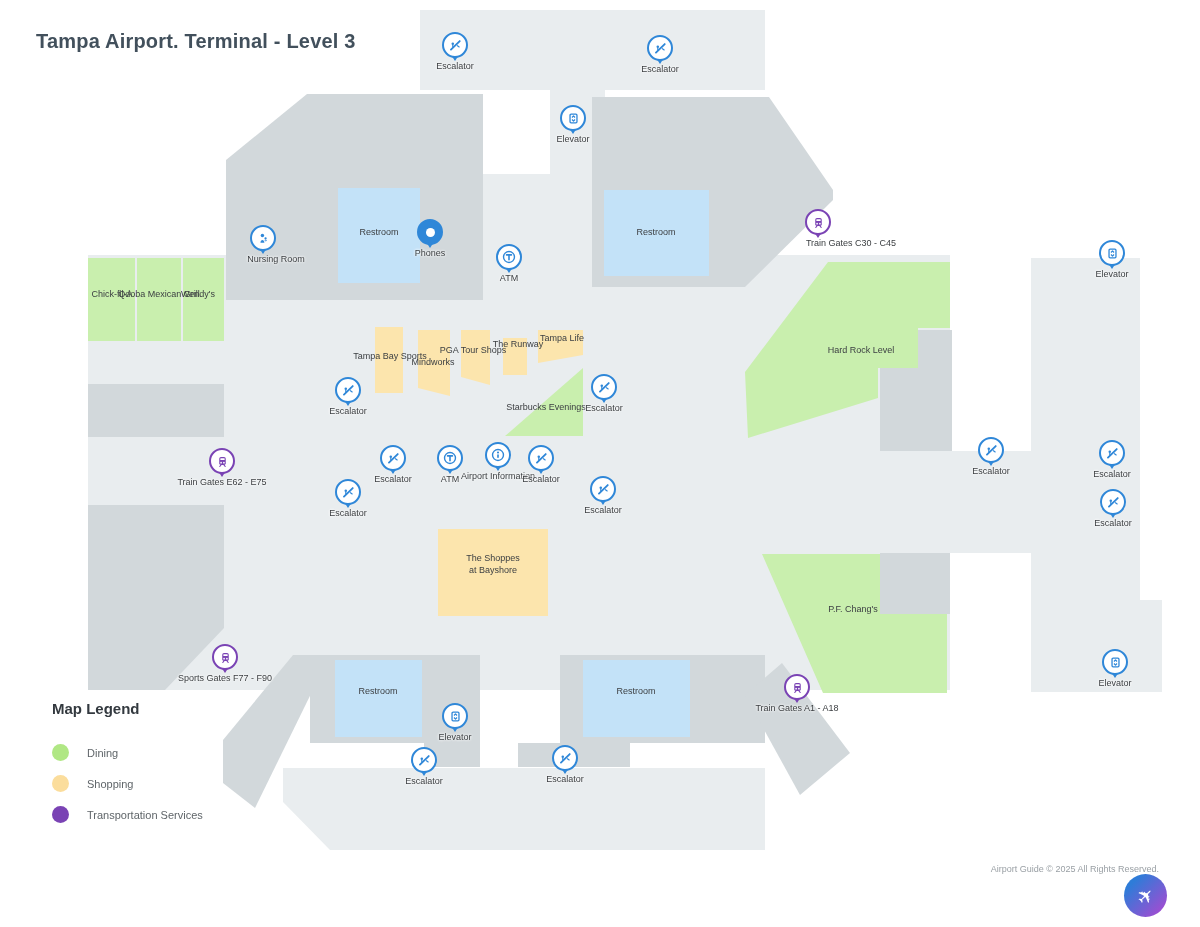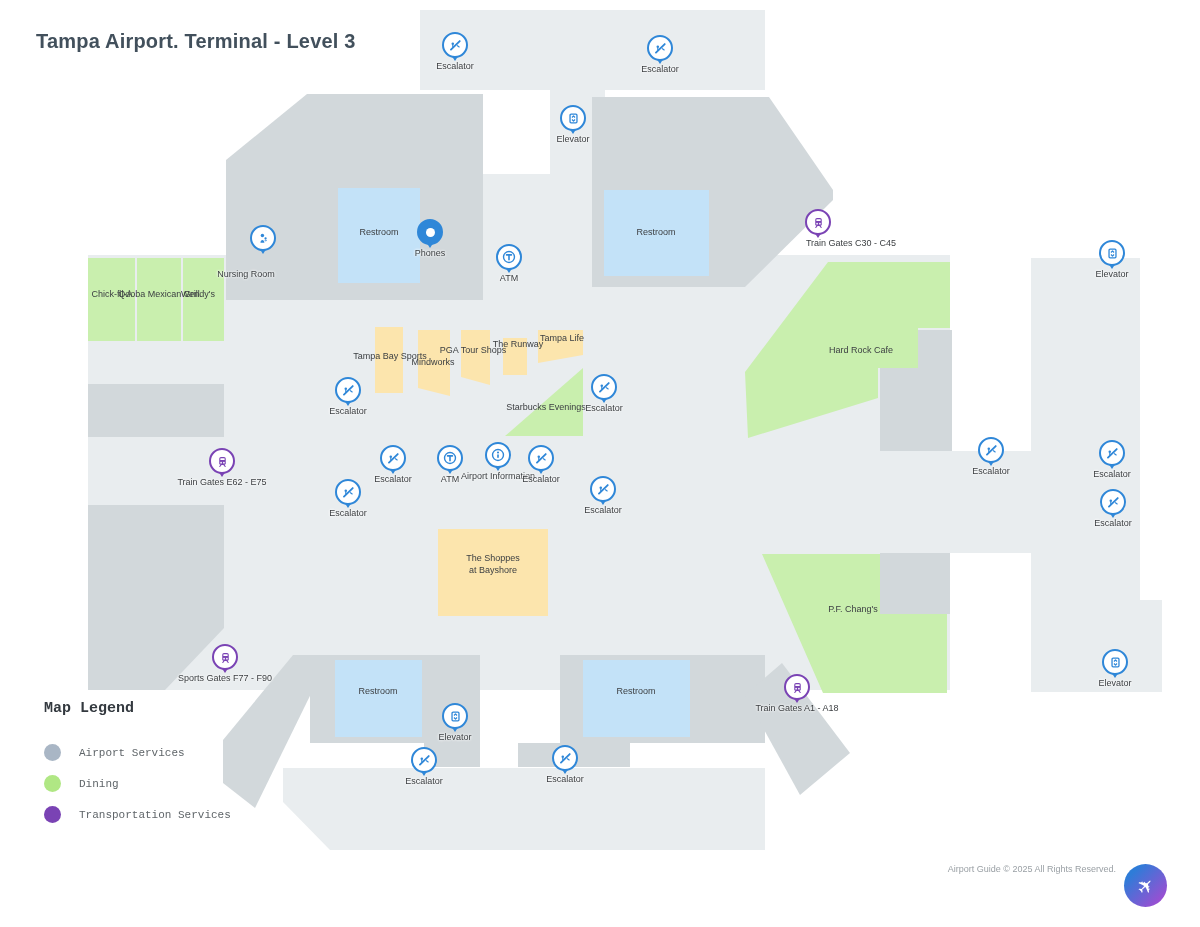--- a/index.html
+++ b/index.html
@@ -9,27 +9,27 @@
   #map-svg{position:absolute;left:0;top:0;}
   .zone-label{position:absolute;transform:translate(-50%,-50%);font-size:9px;color:#3d4043;white-space:pre-line;text-align:center;line-height:1.3;pointer-events:none;}
   .marker{position:absolute;width:26px;height:26px;transform:translate(-50%,-50%);z-index:5;cursor:pointer;}
   .marker .tip{position:absolute;left:50%;top:20px;transform:translateX(-50%);width:0;height:0;border:6px solid transparent;border-top:9px solid #2f87d8;z-index:1;}
   .marker .bubble{position:absolute;left:0;top:0;width:26px;height:26px;border-radius:50%;background:#fff;border:2px solid #2f87d8;box-sizing:border-box;display:flex;align-items:center;justify-content:center;z-index:2;}
   .marker.purple .bubble{border-color:#7a43b4;}
   .marker.purple .tip{border-top-color:#7a43b4;}
   .marker.solid .bubble{background:#2f87d8;}
   .marker.solid .dot{width:9px;height:9px;border-radius:50%;background:#fff;}
   .marker-label{position:absolute;transform:translateX(-50%);font-size:9px;color:#3d4043;white-space:nowrap;z-index:4;text-shadow:0 0 3px #fff,0 0 3px #fff;}
-  #legend{position:absolute;left:44px;top:700px;font-family:Liberation Mono, monospace;}
+  #legend{position:absolute;left:52px;top:700px;}
   #legend-heading{font-size:15px;font-weight:bold;color:#33393f;}
   #legend-list{margin-top:20px;}
   .legend-item{display:flex;align-items:center;height:31px;}
   .legend-swatch{width:17px;height:17px;border-radius:50%;margin-right:18px;flex:0 0 auto;}
   .legend-label{font-size:11px;color:#5f6569;}
-  #footer{position:absolute;right:33px;top:864px;display:flex;align-items:flex-start;}
+  #footer{position:absolute;right:33px;top:864px;display:flex;align-items:flex-end;flex-direction:column;}
   #footer-text{font-size:9px;color:#9aa0a5;margin-right:8px;}
   #footer-logo{width:43px;height:43px;border-radius:50%;background:linear-gradient(135deg,#2e7cd8 20%,#9a4fd2 85%);display:flex;align-items:center;justify-content:center;}
   #footer-logo .plane{color:#fff;font-size:20px;transform:rotate(-45deg);line-height:1;}
 </style>
 </head>
 <body>
 
 <div id="stage">
   <div id="page-title">Tampa Airport. Terminal  - Level 3</div>
   <div id="map-canvas">
@@ -71,21 +71,21 @@
         <rect x="438" y="529" width="110" height="87" fill="#fce5ad"></rect>
       </svg>
       <div class="zone-label" style="left: 379px; top: 233px;">Restroom</div>
       <div class="zone-label" style="left: 656px; top: 233px;">Restroom</div>
       <div class="zone-label" style="left: 378px; top: 692px;">Restroom</div>
       <div class="zone-label" style="left: 636px; top: 692px;">Restroom</div>
       <div class="zone-label" style="left: 112px; top: 295px;">Chick-fil-A</div>
       <div class="zone-label" style="left: 159px; top: 295px;">Qdoba Mexican Grill</div>
       <div class="zone-label" style="left: 198px; top: 295px;">Wendy's</div>
       <div class="zone-label" style="left: 546px; top: 408px;">Starbucks Evenings</div>
-      <div class="zone-label" style="left: 861px; top: 351px;">Hard Rock Cafe</div>
+      <div class="zone-label" style="left: 861px; top: 351px;">Hard Rock Level</div>
       <div class="zone-label" style="left: 853px; top: 610px;">P.F. Chang's</div>
       <div class="zone-label" style="left: 390px; top: 357px;">Tampa Bay Sports</div>
       <div class="zone-label" style="left: 433px; top: 363px;">Mindworks</div>
       <div class="zone-label" style="left: 473px; top: 351px;">PGA Tour Shops</div>
       <div class="zone-label" style="left: 518px; top: 345px;">The Runway</div>
       <div class="zone-label" style="left: 562px; top: 339px;">Tampa Life</div>
       <div class="zone-label" style="left: 493px; top: 565px;">The Shoppes
 at Bayshore</div>
       <div class="marker" style="left: 455px; top: 45px;">
         <div class="tip"></div>
@@ -124,21 +124,21 @@
         <div class="tip"></div>
         <div class="bubble">
           <svg width="13" height="13" viewBox="0 0 12 12">
             <circle cx="5" cy="3.3" r="1.6" fill="#2f87d8"></circle>
             <path d="M3.2 10 C3.2 6.6 6.8 6.6 6.8 10 Z" fill="#2f87d8"></path>
             <circle cx="7.9" cy="6" r="1.05" fill="#2f87d8"></circle>
             <path d="M7 7.4 C7.6 8.4 8.6 8.4 9 7.6" stroke="#2f87d8" stroke-width="0.9" fill="none"></path>
           </svg>
         </div>
       </div>
-      <div class="marker-label" style="left: 246px; top: 254px; margin-top: 15px;">Nursing Room</div>
+      <div class="marker-label" style="left: 276px; top: 254px;">Nursing Room</div>
       <div class="marker solid" style="left: 430px; top: 232px;">
         <div class="tip"></div>
         <div class="bubble">
           <span class="dot"></span>
         </div>
       </div>
       <div class="marker-label" style="left: 430px; top: 248px;">Phones</div>
       <div class="marker" style="left: 509px; top: 257px;">
         <div class="tip"></div>
         <div class="bubble">
@@ -375,26 +375,26 @@
           </svg>
         </div>
       </div>
       <div class="marker-label" style="left: 565px; top: 774px;">Escalator</div>
     </div>
 
   <div id="legend">
     <div id="legend-heading">Map Legend</div>
     <div id="legend-list">
         <div class="legend-item">
-          <span class="legend-swatch" style="background: rgb(169, 182, 197);"></span>
-          <span class="legend-label">Airport Services</span>
-        </div>
-        <div class="legend-item">
           <span class="legend-swatch" style="background: rgb(176, 231, 132);"></span>
           <span class="legend-label">Dining</span>
+        </div>
+        <div class="legend-item">
+          <span class="legend-swatch" style="background: rgb(251, 221, 156);"></span>
+          <span class="legend-label">Shopping</span>
         </div>
         <div class="legend-item">
           <span class="legend-swatch" style="background: rgb(122, 67, 180);"></span>
           <span class="legend-label">Transportation Services</span>
         </div>
       </div>
   </div>
 
   <div id="footer">
     <div id="footer-text">Airport Guide © 2025 All Rights Reserved.</div>

